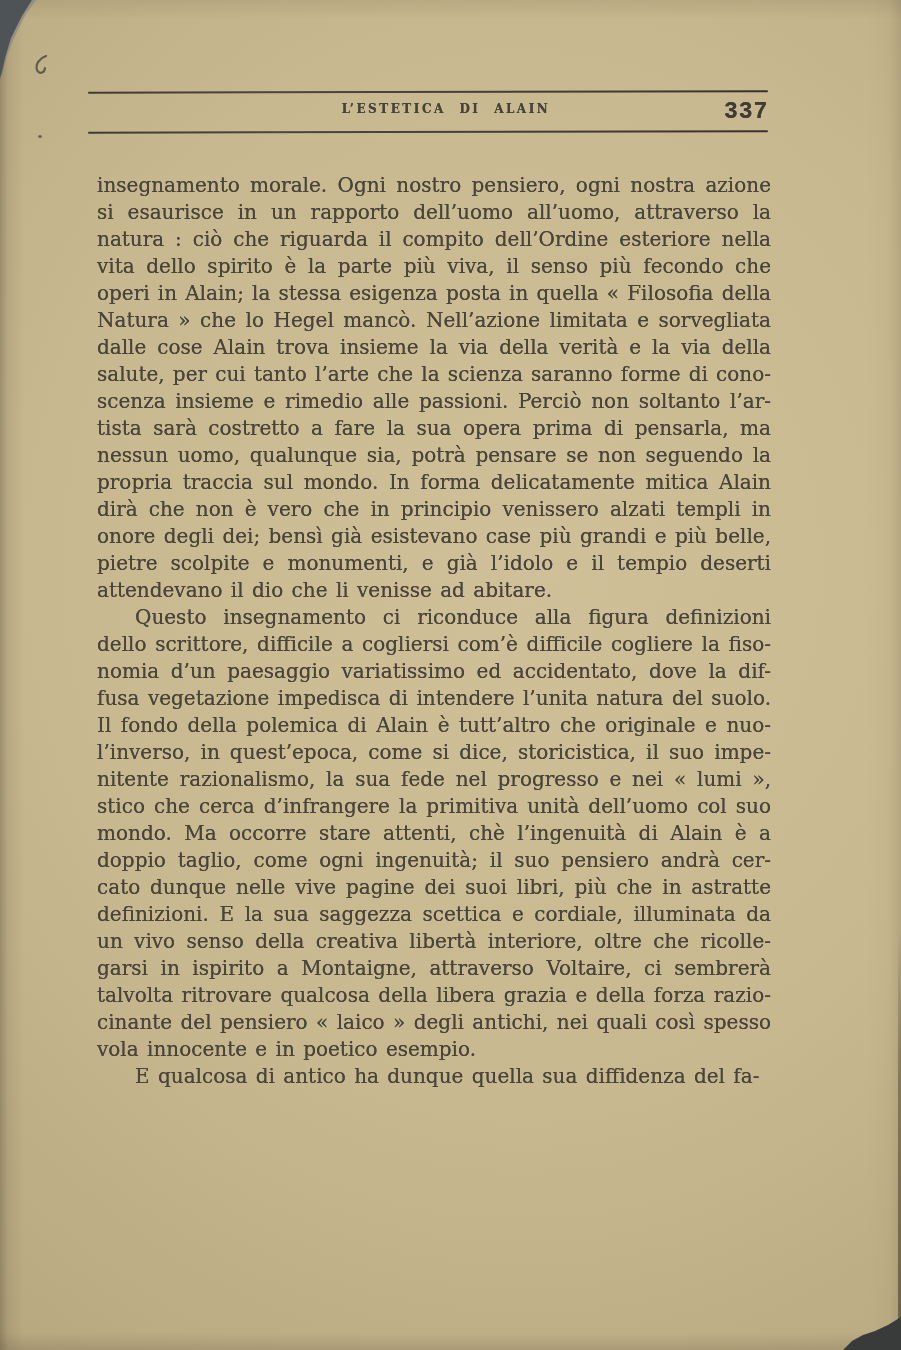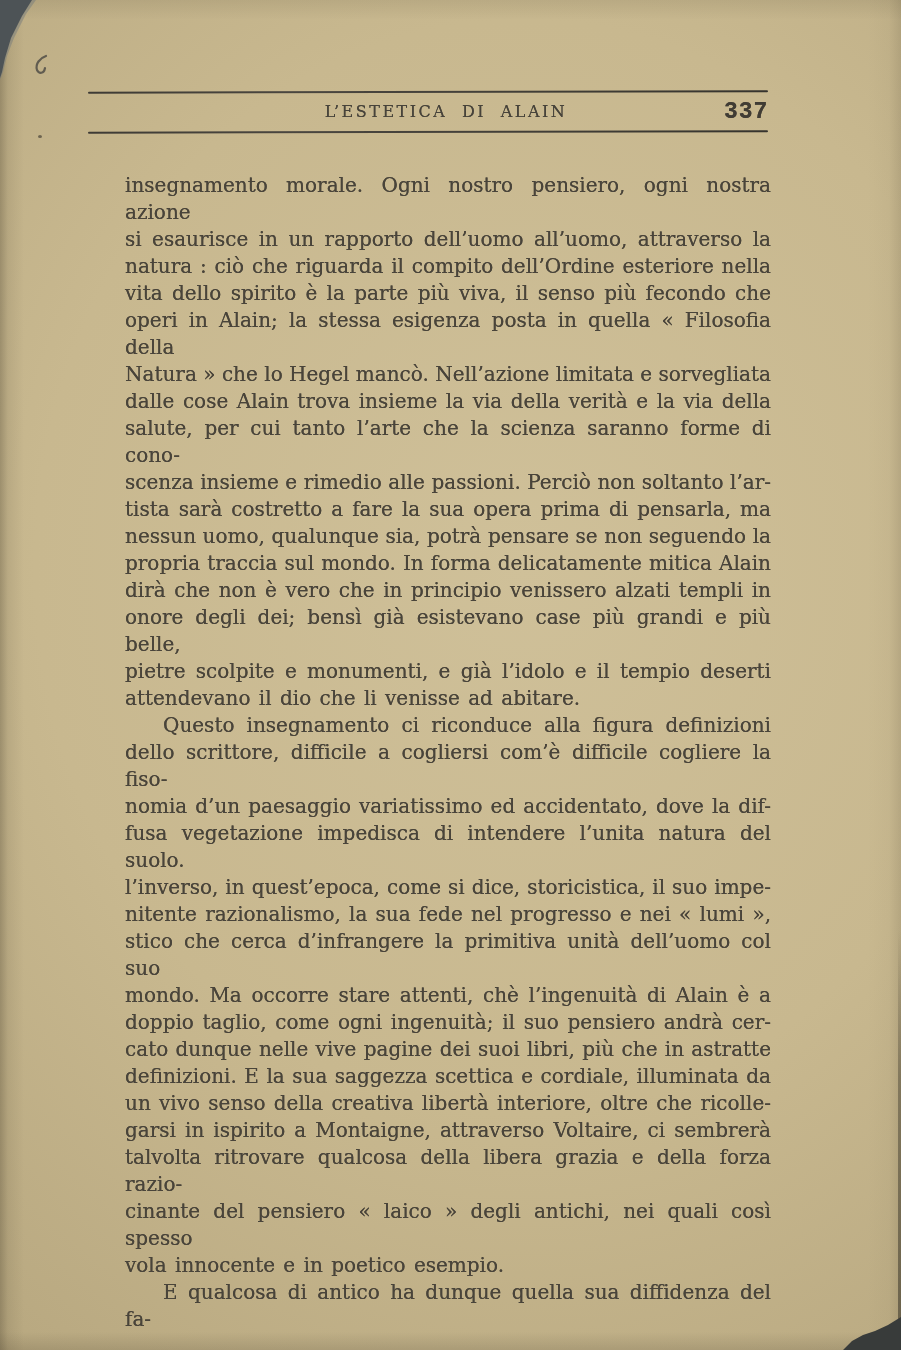--- a/index.html
+++ b/index.html
@@ -28,22 +28,22 @@
     transform: rotate(-0.12deg);
   }
   .rule-top { top: 91px; }
   .rule-bottom { top: 131px; }
   .header-title {
     position: absolute;
     left: 106px;
     top: 102px;
     width: 680px;
     text-align: center;
-    font-size: 16px;
-    font-weight: normal;
+    font-size: 12px;
+    font-weight: bold;
     letter-spacing: 2.5px;
     word-spacing: 7px;
     color: #47433a;
     text-shadow: 0 0 0.6px rgba(71,67,58,0.85);
     white-space: nowrap;
   }
   .page-number {
     position: absolute;
     left: 724px;
     top: 99px;
@@ -61,21 +61,20 @@
     width: 674px;
     color: #49443a;
     font-size: 20px;
     line-height: 27px;
     text-shadow: 0 0 0.6px rgba(73,68,58,0.9);
   }
   .line {
     text-align: justify;
     text-align-last: justify;
     white-space: normal;
-    margin-left: 28px;
   }
   .line.end { text-align-last: left; word-spacing: 2px; }
   .line.indent { text-indent: 38px; }
   .corner-tl { position: absolute; left: 0; top: 0; }
   .corner-br { position: absolute; right: 0; bottom: 0; }
   .ink-squiggle { position: absolute; left: 33px; top: 53px; }
   .speck {
     position: absolute; left: 38px; top: 135px;
     width: 4px; height: 3px; border-radius: 50%;
     background: rgba(80,74,60,0.75);
@@ -120,20 +119,21 @@
     <div class="line">propria traccia sul mondo. In forma delicatamente mitica Alain</div>
     <div class="line">dirà che non è vero che in principio venissero alzati templi in</div>
     <div class="line">onore degli dei; bensì già esistevano case più grandi e più belle,</div>
     <div class="line">pietre scolpite e monumenti, e già l’idolo e il tempio deserti</div>
     <div class="line end">attendevano il dio che li venisse ad abitare.</div>
 
     <div class="line indent">Questo insegnamento ci riconduce alla figura definizioni</div>
     <div class="line">dello scrittore, difficile a cogliersi com’è difficile cogliere la fiso-</div>
     <div class="line">nomia d’un paesaggio variatissimo ed accidentato, dove la dif-</div>
     <div class="line">fusa vegetazione impedisca di intendere l’unita natura del suolo.</div>
+    <div class="line">Il fondo della polemica di Alain è tutt’altro che originale e nuo-</div>
     <div class="line">l’inverso, in quest’epoca, come si dice, storicistica, il suo impe-</div>
     <div class="line">nitente razionalismo, la sua fede nel progresso e nei « lumi »,</div>
     <div class="line">stico che cerca d’infrangere la primitiva unità dell’uomo col suo</div>
     <div class="line">mondo. Ma occorre stare attenti, chè l’ingenuità di Alain è a</div>
     <div class="line">doppio taglio, come ogni ingenuità; il suo pensiero andrà cer-</div>
     <div class="line">cato dunque nelle vive pagine dei suoi libri, più che in astratte</div>
     <div class="line">definizioni. E la sua saggezza scettica e cordiale, illuminata da</div>
     <div class="line">un vivo senso della creativa libertà interiore, oltre che ricolle-</div>
     <div class="line">garsi in ispirito a Montaigne, attraverso Voltaire, ci sembrerà</div>
     <div class="line">talvolta ritrovare qualcosa della libera grazia e della forza razio-</div>

